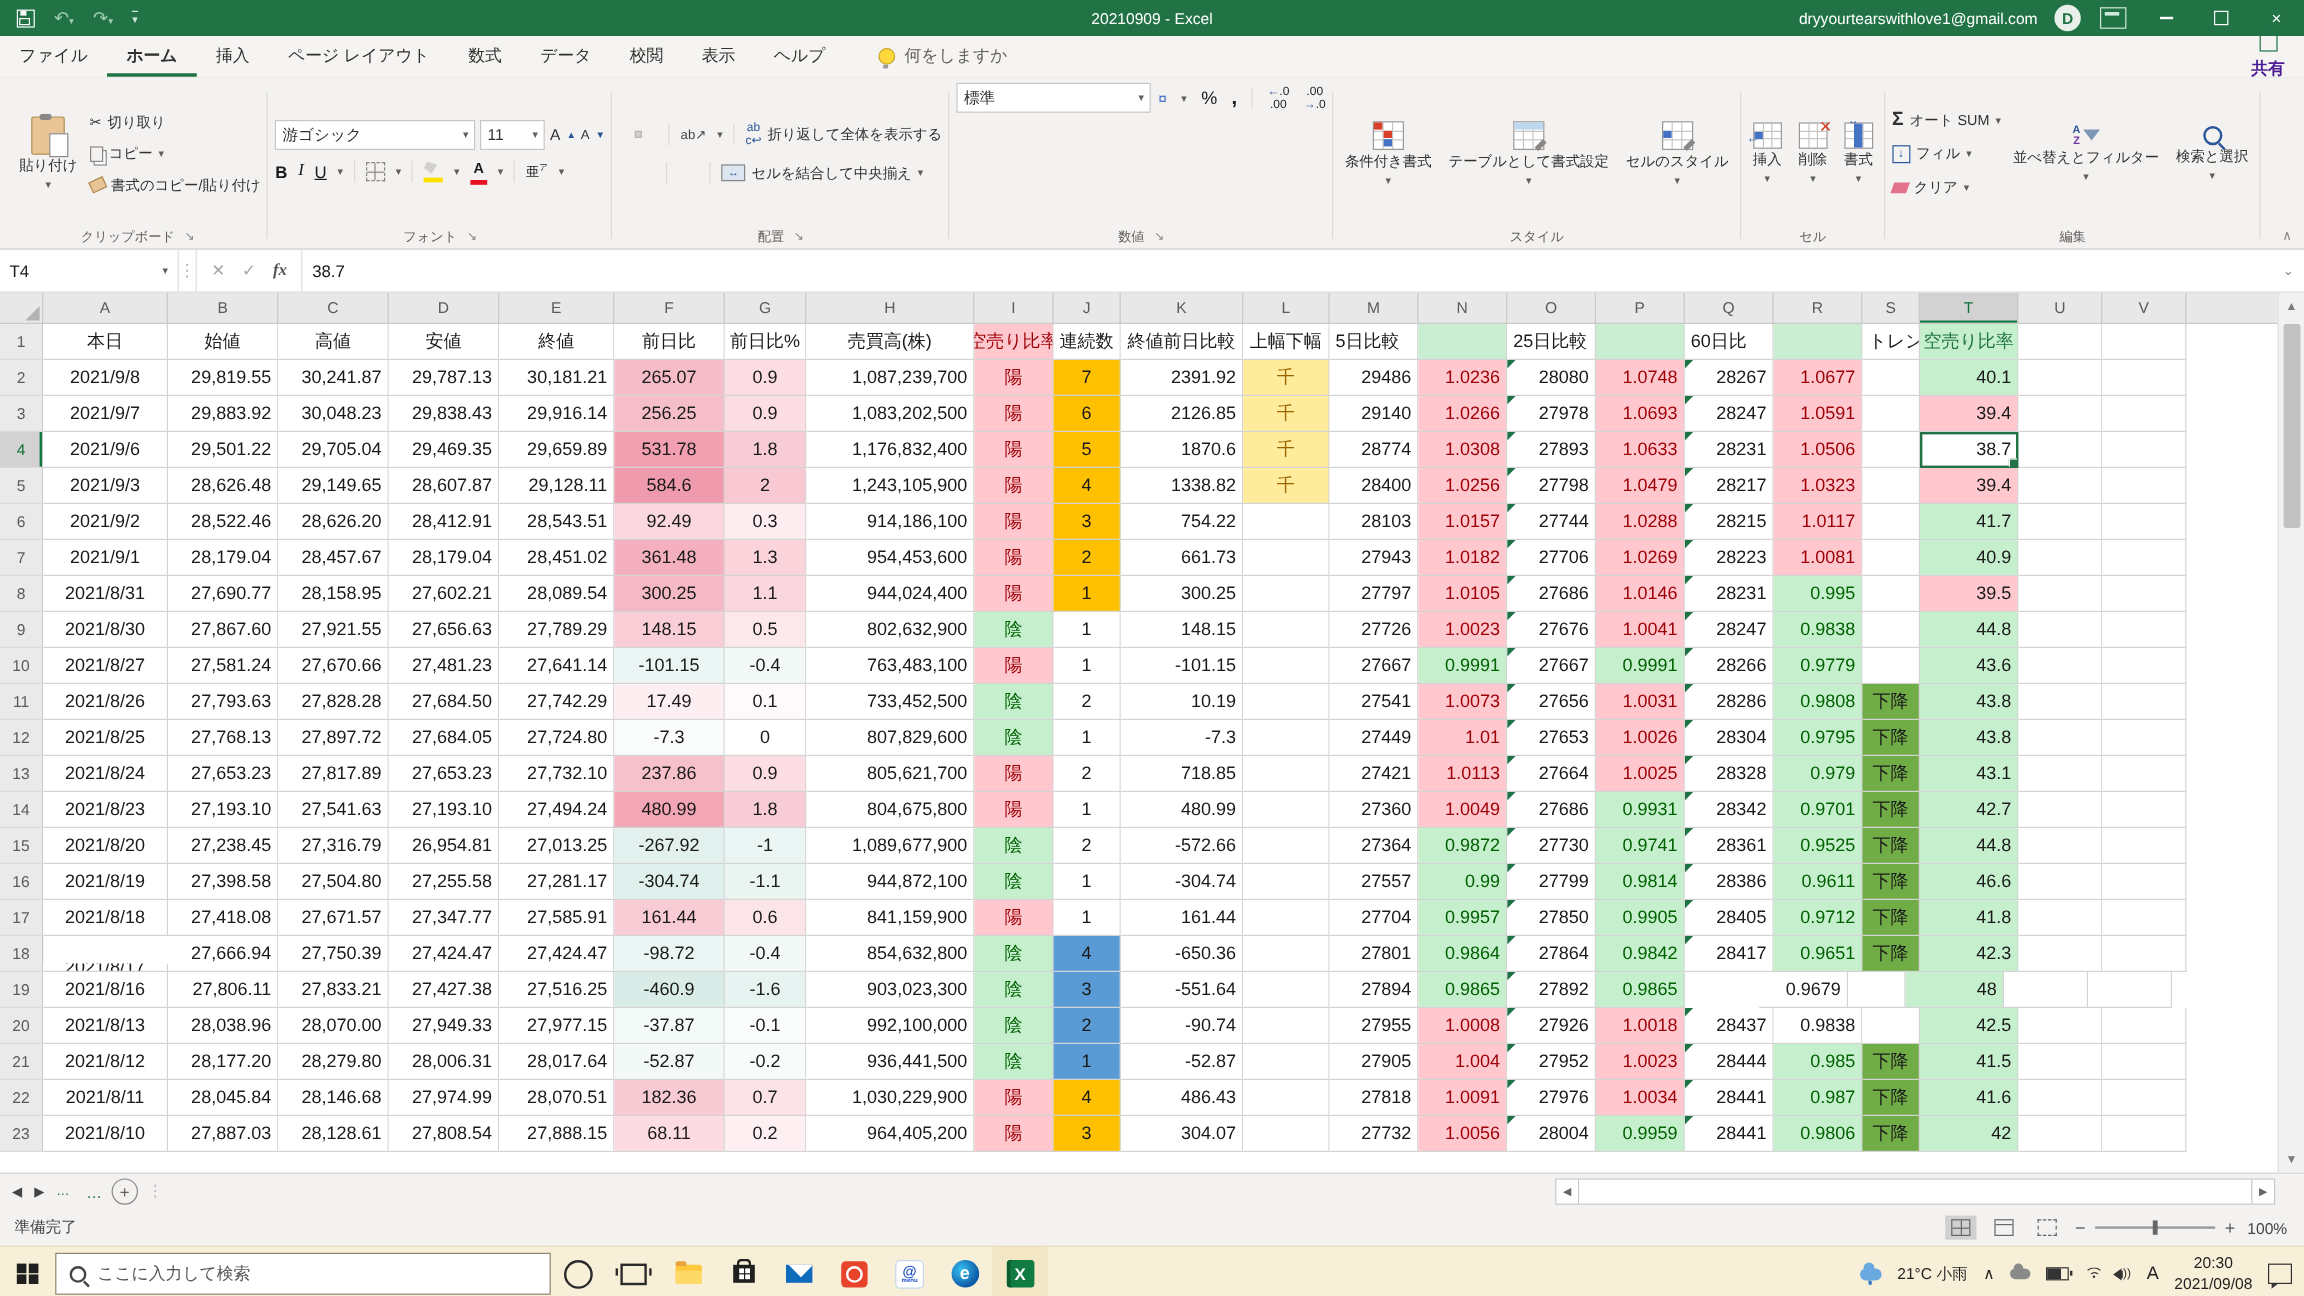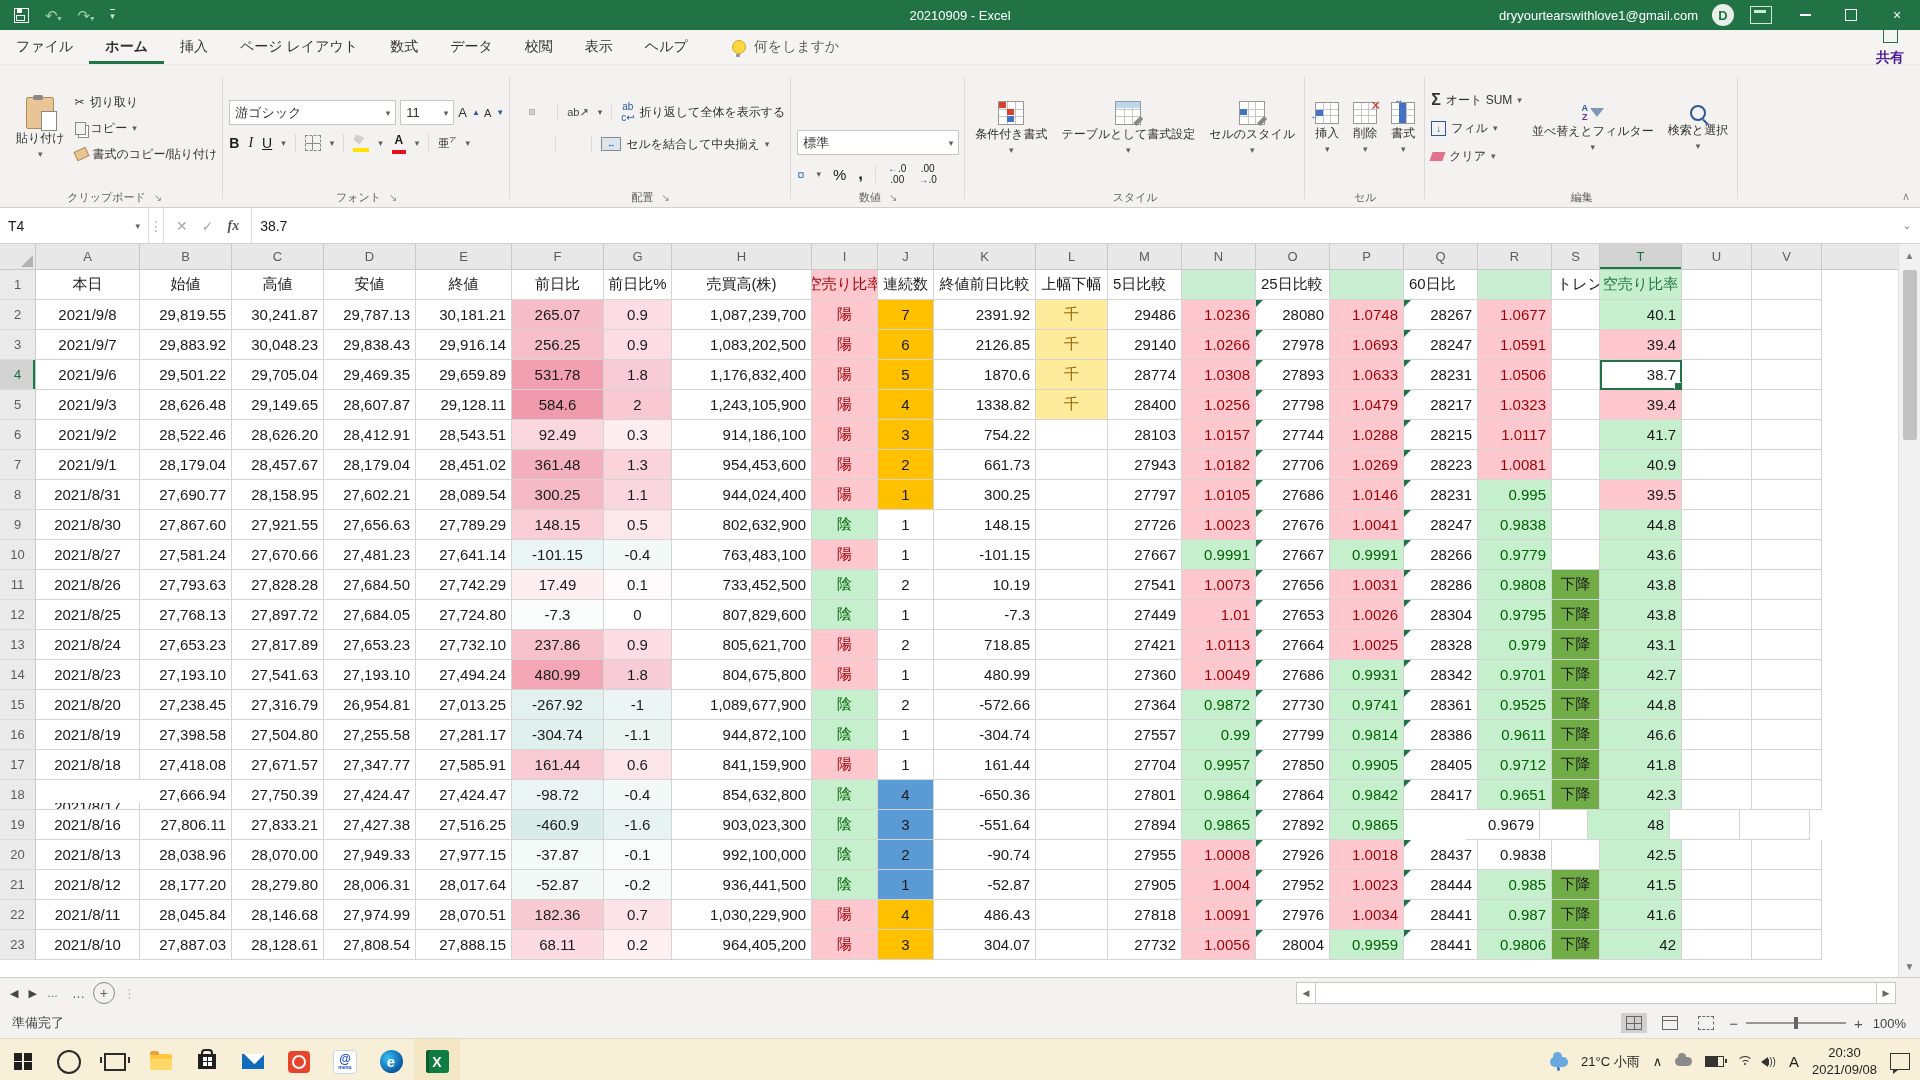--- a/index.html
+++ b/index.html
@@ -368,21 +368,21 @@
             </span>
         </div>
       </div>
       <div class="grp-label">
           <span>配置</span>
           <span class="launch">↘</span>
         </div>
     </div>
 
     <div class="grp">
-      <div class="grp-body" style="flex-direction:column;justify-content:flex-end;gap:6px;">
+      <div class="grp-body" style="justify-content:flex-start;gap:6px;">
         <div class="combo" style="width:150px;">
             <span>標準</span>
             <span class="caret">▾</span>
           </div>
         <div class="btnrow" style="justify-content:flex-start;gap:12px;">
           <span class="cur">¤</span>
             <span class="caret">▾</span>
           <span class="pct">%</span>
           <span class="comma">,</span>
           <span style="width:1px;height:18px;background:#dcdad8;"></span>
@@ -1172,20 +1172,24 @@
 
   <div class="taskbar">
     <div class="startbtn">
         <span class="winlogo">
           <div></div>
           <div></div>
           <div></div>
           <div></div>
         </span>
       </div>
+    <div class="tsearch">
+      <span class="ic-mag2"></span>
+      <span>ここに入力して検索</span>
+    </div>
     <div class="tico">
         <span class="cortana"></span>
       </div>
     <div class="tico">
         <span class="taskview"></span>
       </div>
     <div class="tico">
         <span class="folder"></span>
       </div>
     <div class="tico">

